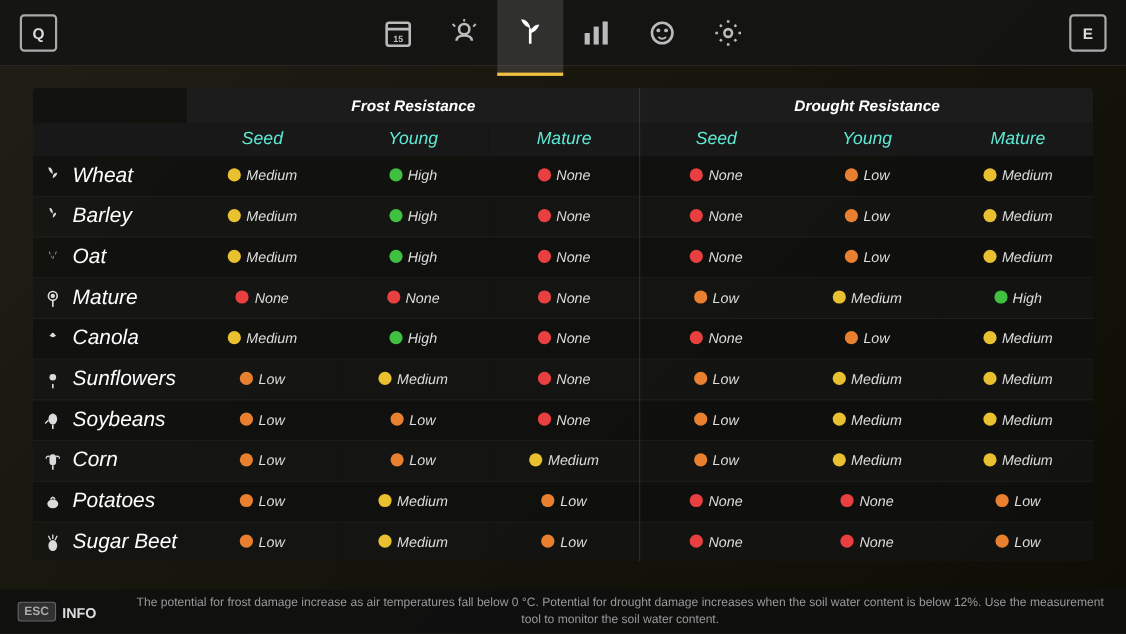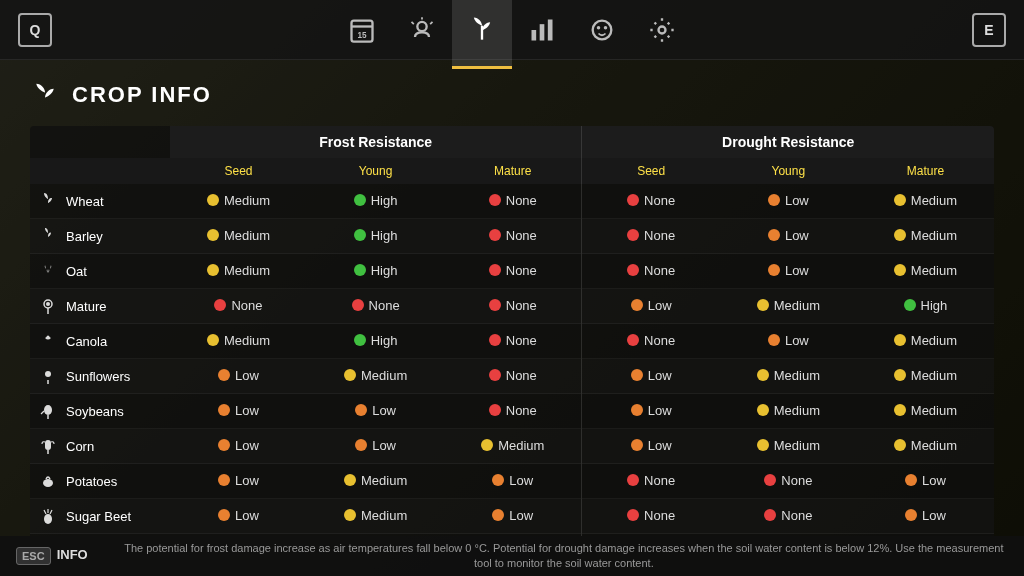--- a/index.html
+++ b/index.html
@@ -101,20 +101,21 @@
     .table-container {
       background: rgba(15,15,15,0.75);
       border-radius: 4px;
       overflow: hidden;
       max-height: 430px;
       position: relative;
     }
     .table-scroll {
       overflow-y: auto;
       max-height: 430px;
+      font-style: italic;
     }
     .table-scroll::-webkit-scrollbar { width: 8px; }
     .table-scroll::-webkit-scrollbar-track { background: rgba(0,0,0,0.3); }
     .table-scroll::-webkit-scrollbar-thumb { background: #555; border-radius: 4px; }
 
     table {
       width: 100%;
       border-collapse: collapse;
       color: #ddd;
       font-size: 13px;
@@ -125,38 +126,38 @@
       font-weight: 600;
       font-size: 14px;
       color: #fff;
       text-align: center;
     }
     thead tr.group-header th.empty { background: transparent; }
     thead tr.sub-header th {
       background: rgba(25,25,25,0.9);
       padding: 6px 4px;
       font-weight: 500;
-      color: #fde047;
-      font-size: 12px;
+      color: #5eead4;
+      font-size: 16px;
       text-align: center;
     }
     thead tr.sub-header th.crop-col { text-align: left; padding-left: 10px; }
 
     tbody tr {
       border-bottom: 1px solid rgba(255,255,255,0.05);
     }
     tbody tr:nth-child(even) { background: rgba(255,255,255,0.02); }
 
     td {
       padding: 7px 4px;
       text-align: center;
       vertical-align: middle;
     }
     .crop-icon { width: 20px; height: 20px; opacity: 0.85; }
-    .crop-name { color: #fff; font-size: 13px; }
+    .crop-name { color: #fff; font-size: 19px; }
 
     .resistance-cell {
       display: inline-flex;
       align-items: center;
       gap: 5px;
       justify-content: center;
       min-width: 80px;
     }
     .dot {
       width: 12px; height: 12px;
@@ -173,21 +174,21 @@
       position: absolute;
       bottom: 0; left: 0; right: 0;
       height: 40px;
       background: rgba(15,15,15,0.9);
       z-index: 10;
       display: flex;
       align-items: center;
     }
     .back-btn {
       display: flex;
-      align-items: flex-start;
+      align-items: flex-end;
       gap: 6px;
       padding: 0 16px;
       color: #ddd;
       font-size: 13px;
       font-weight: 600;
     }
     .esc-key {
       background: rgba(100,100,100,0.4);
       border: 1px solid #666;
       border-radius: 3px;
@@ -277,28 +278,20 @@
           <path d="M12 2v2M12 20v2M2 12h2M20 12h2M5.6 5.6l1.4 1.4M16.9 16.9l1.4 1.4M5.6 18.4l1.4-1.4M16.9 7.1l1.4-1.4" stroke="currentColor" stroke-width="2"></path>
         </svg>
     </div>
   </div>
   <div class="topbar-right">
     <div class="topbar-key">E</div>
   </div>
 </div>
 
 <div class="main">
-  <div class="page-title">
-    <svg viewBox="0 0 24 24" width="30" height="30" fill="white">
-      <path d="M12 22 L12 10"></path>
-      <path d="M12 10 C12 10 6 8 5 3 C9 3 12 7 12 10Z"></path>
-      <path d="M12 14 C12 14 18 12 19 7 C15 7 12 11 12 14Z"></path>
-    </svg>
-    <span class="page-title-text">CROP INFO</span>
-  </div>
 
   <div class="table-container">
     <div class="table-scroll">
       <table>
         <thead>
           <tr class="group-header">
             <th class="empty" style="width:140px"></th>
             <th colspan="3" class="group-sep">Frost Resistance</th>
             <th colspan="3">Drought Resistance</th>
           </tr>

